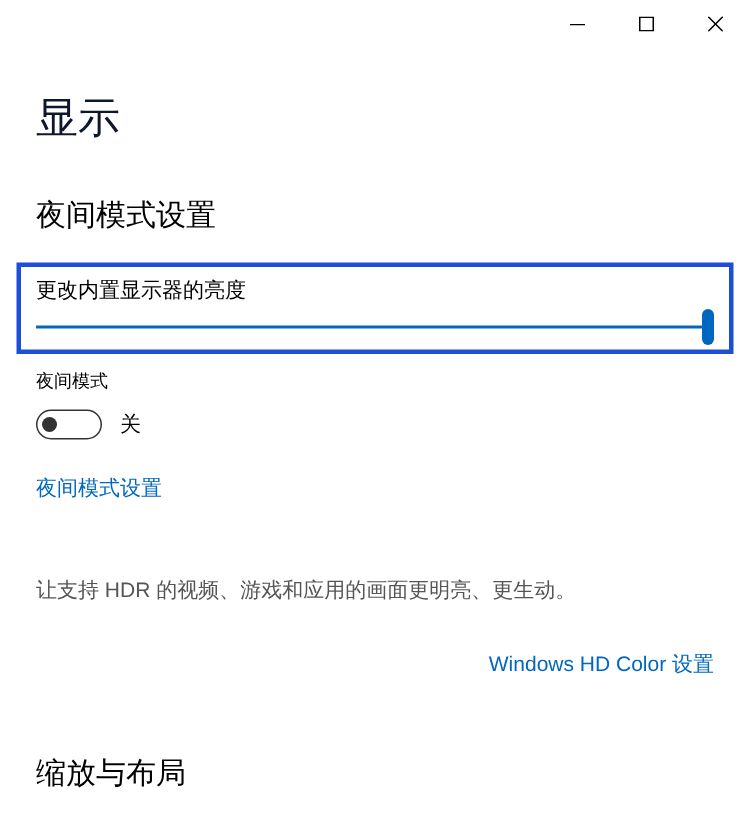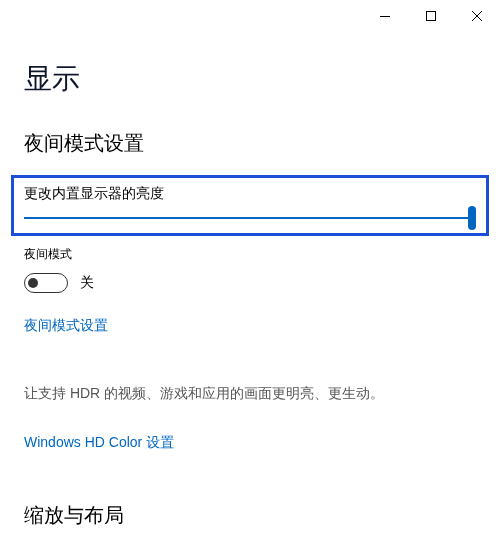--- a/index.html
+++ b/index.html
@@ -111,21 +111,21 @@
       font-size: 20px;
       font-weight: 400;
       color: #000;
       margin-bottom: 18px;
     }
     .desc-text {
       font-size: 14px;
       color: #555;
       margin-bottom: 31px;
     }
-    .hd-link { margin-bottom: 50px; display: block; }
+    .hd-link { margin-bottom: 50px; display: block; text-align: right; }
     .scale-heading {
       font-size: 20px;
       font-weight: 400;
       color: #000;
       margin-bottom: 22px;
     }
   </style>
 </head>
 <body>
 

